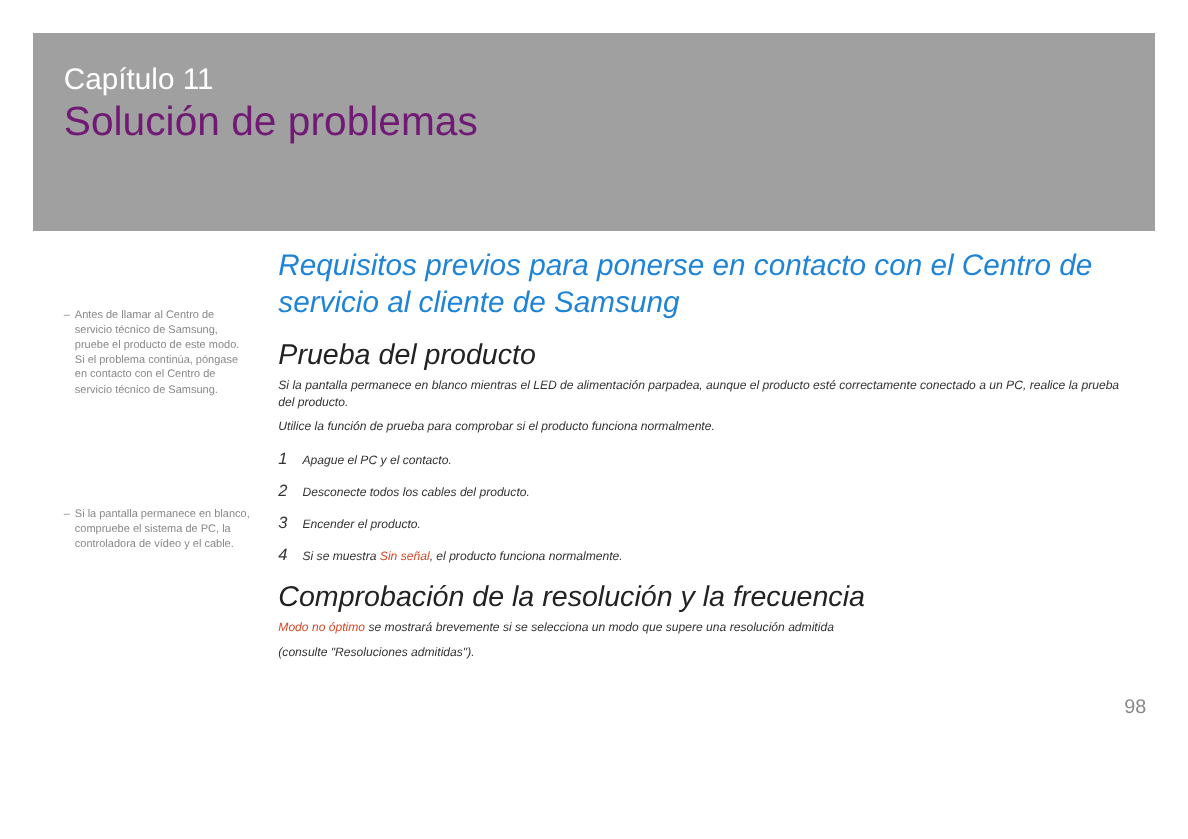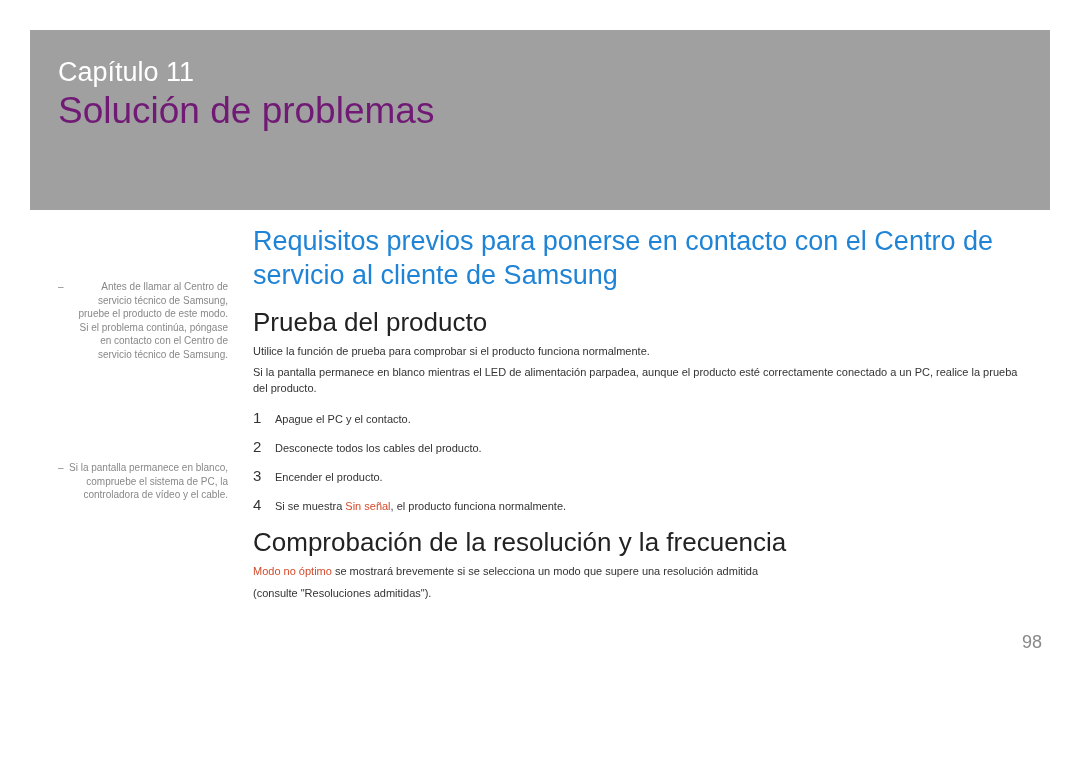--- a/index.html
+++ b/index.html
@@ -11,22 +11,22 @@
   }
   .chapter-label { font-size: 27px; color: #fff; font-weight: 400; line-height: 1.1; }
   .chapter-title { font-size: 37px; color: #701a75; font-weight: 400; margin-top: 2px; }
   .content { position: absolute; left: 30px; right: 30px; top: 225px; bottom: 30px; }
   .side-notes {
     position: absolute; left: 28px; top: 55px; width: 170px;
     font-size: 10px; line-height: 1.35; color: #888;
   }
   .side-note { display: flex; margin-bottom: 100px; }
   .side-note .dash { flex: 0 0 10px; }
-  .side-note .txt { flex: 1; text-align: right; }
-  .main { position: absolute; left: 223px; right: 28px; top: 0; }
+  .side-note .txt { flex: 1; }
+  .main { position: absolute; left: 223px; right: 28px; top: 0; font-style: italic; }
   .h1 { font-size: 27px; color: #1f84d6; font-weight: 400; line-height: 1.25; }
   .h2 { font-size: 26px; color: #222; font-weight: 400; margin-top: 14px; }
   .p  { font-size: 11px; color: #333; line-height: 1.45; margin-top: 6px; }
   .steps { margin-top: 10px; }
   .step { display: flex; align-items: baseline; margin-top: 12px; }
   .step-num { width: 22px; font-size: 15px; color: #333; }
   .step-txt { font-size: 11px; color: #333; }
   .red { color: #d24a2a; margin-top: 16px; }
   .page-number { position: absolute; right: 38px; bottom: 22px; font-size: 18px; color: #888; }
 </style>
@@ -50,22 +50,22 @@
       <div class="side-note">
         <span class="dash">–</span>
         <span class="txt">Si la pantalla permanece en blanco, compruebe el sistema de PC, la controladora de vídeo y el cable.</span>
       </div>
     </div>
 
     <div class="main">
       <div class="h1">Requisitos previos para ponerse en contacto con el Centro de servicio al cliente de Samsung</div>
 
       <div class="h2">Prueba del producto</div>
+      <div class="p">Si la pantalla permanece en blanco mientras el LED de alimentación parpadea, aunque el producto esté correctamente conectado a un PC, realice la prueba del producto.</div>
       <div class="p">Utilice la función de prueba para comprobar si el producto funciona normalmente.</div>
-      <div class="p">Si la pantalla permanece en blanco mientras el LED de alimentación parpadea, aunque el producto esté correctamente conectado a un PC, realice la prueba del producto.</div>
 
       <div class="steps">
         <div class="step">
           <span class="step-num">1</span>
           <span class="step-txt">Apague el PC y el contacto.</span>
         </div>
         <div class="step">
           <span class="step-num">2</span>
           <span class="step-txt">Desconecte todos los cables del producto.</span>
         </div>

